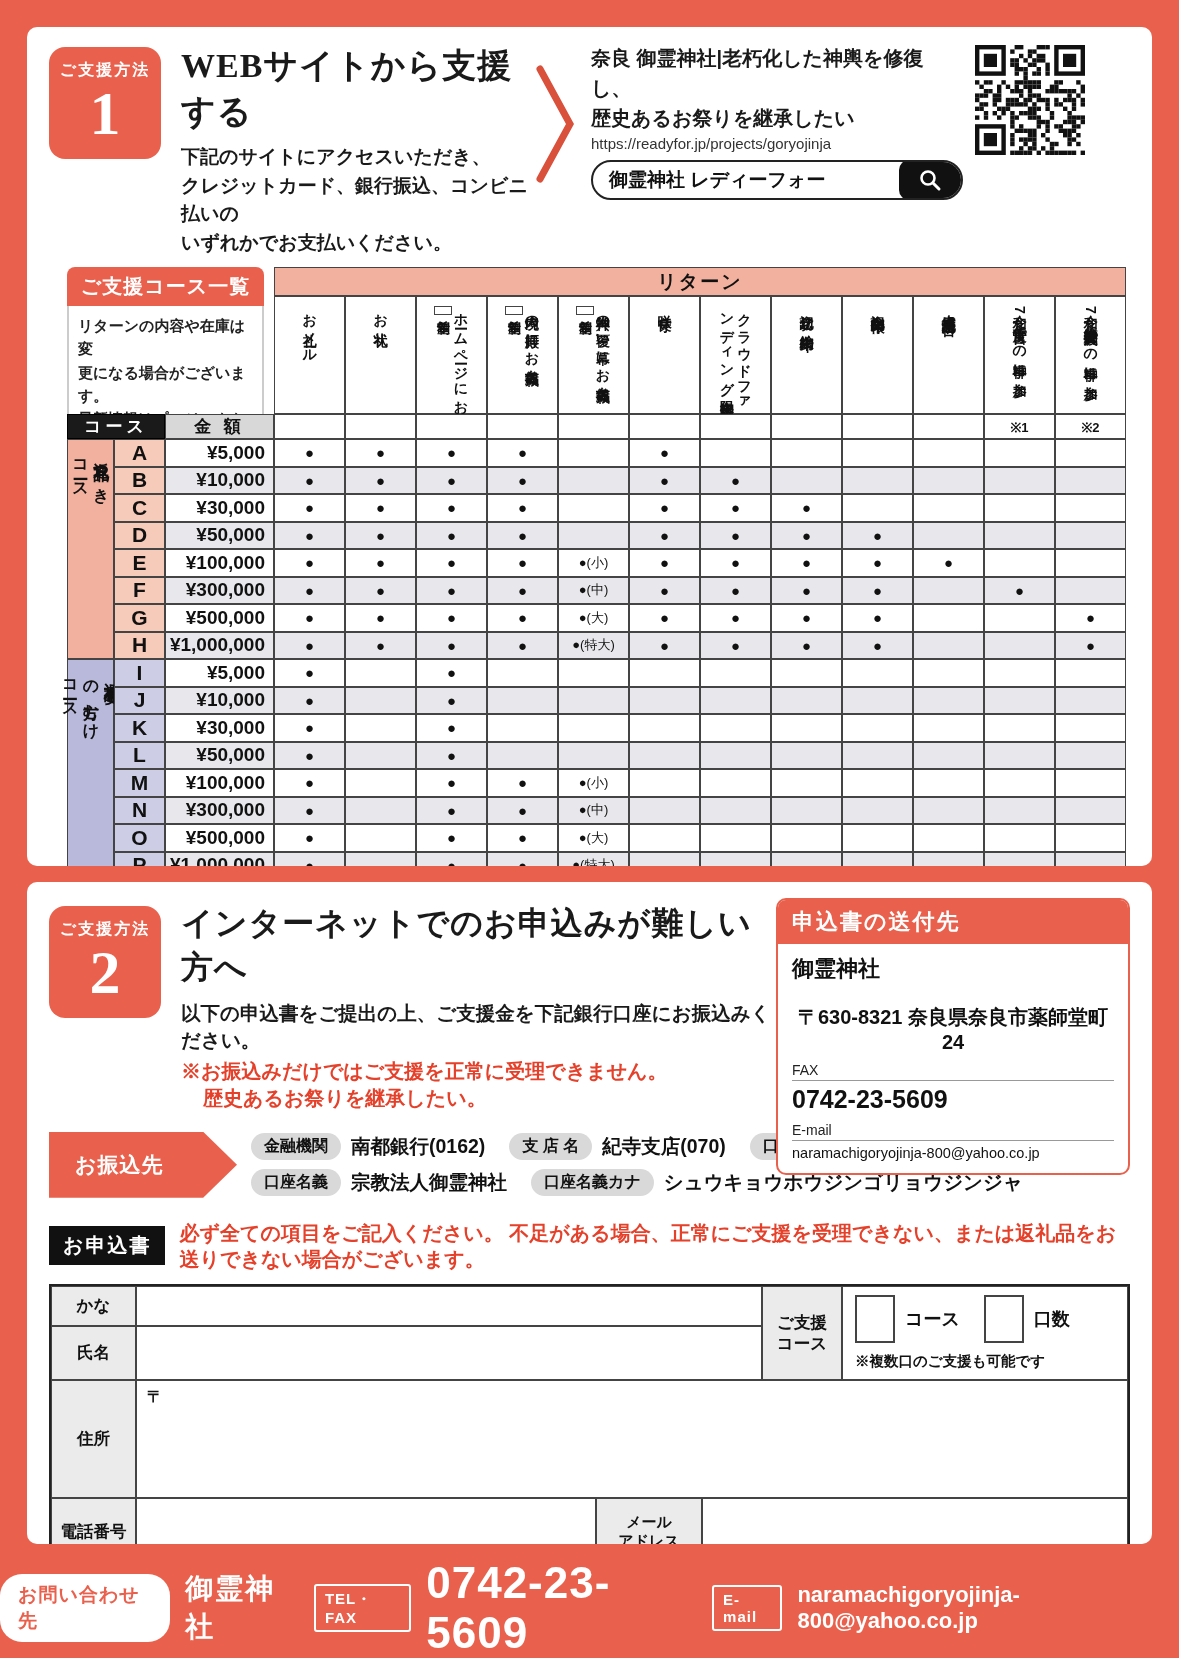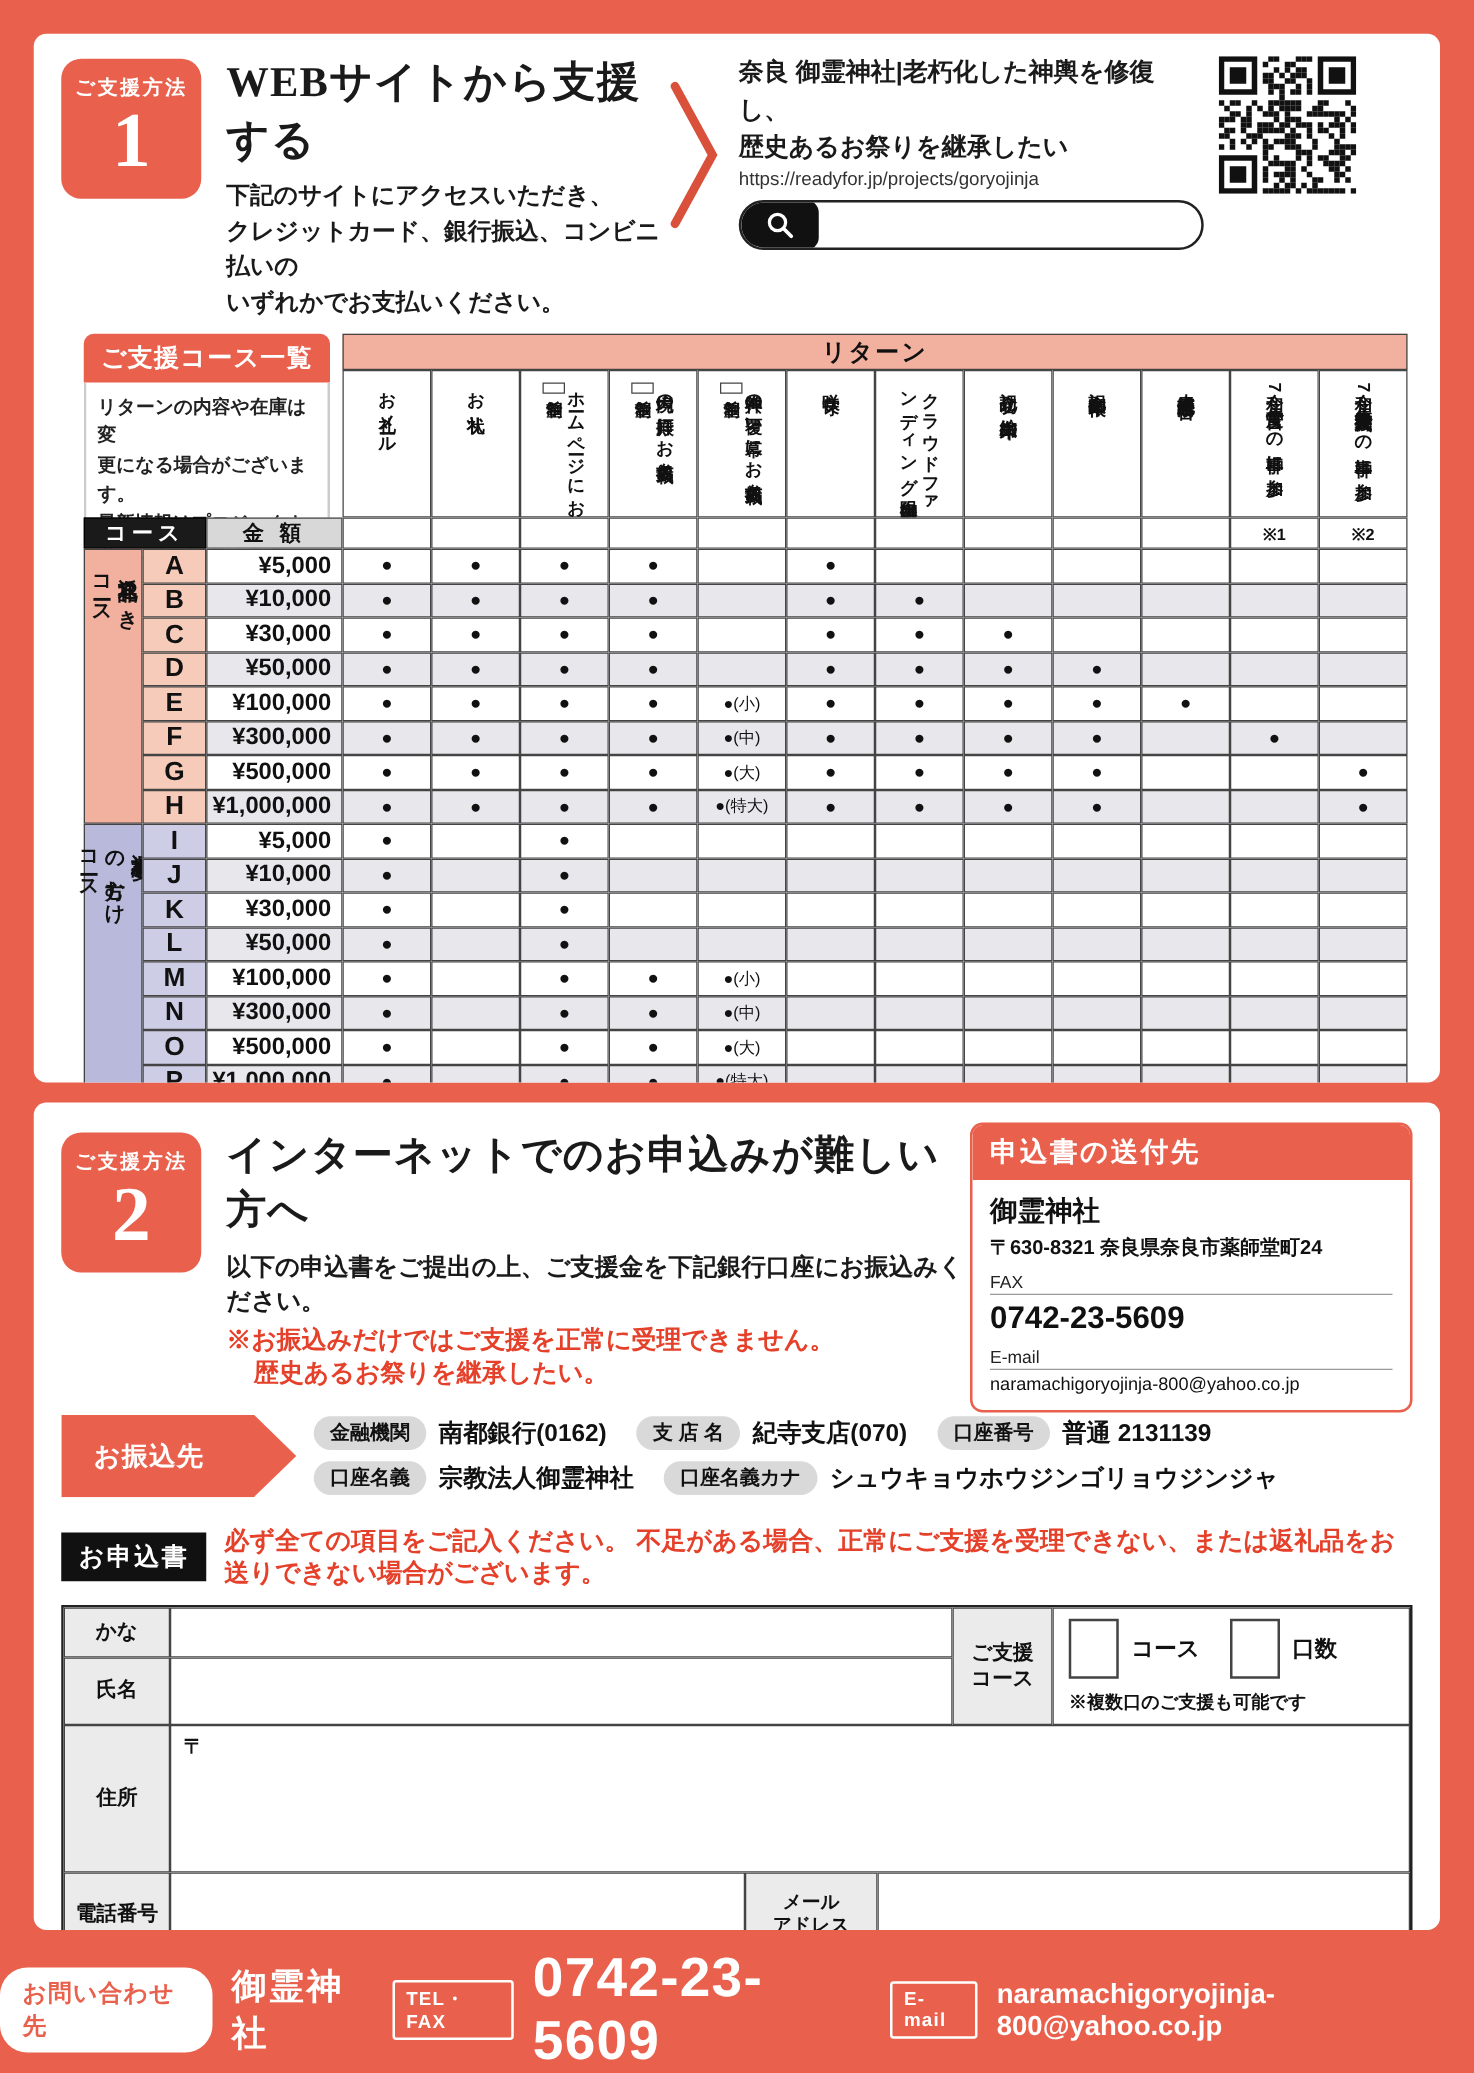--- a/index.html
+++ b/index.html
@@ -77,21 +77,21 @@
   .sec2-text h1{font-family:"Liberation Serif",serif;font-size:32px;font-weight:bold;letter-spacing:1px;color:#1a1a1a;}
   .sec2-text .desc{margin-top:10px;font-size:19.5px;font-weight:bold;color:#1a1a1a;}
   .warn1{margin-top:4px;font-size:20px;font-weight:bold;color:var(--red-text);}
   .warn2{margin-left:22px;font-size:20px;font-weight:bold;color:var(--red-text);}
 
   .sendto{position:absolute;top:16px;right:22px;width:354px;border:2px solid var(--accent);
           border-radius:10px;overflow:hidden;background:#fff;}
   .sendto-h{background:var(--accent);color:#fff;font-size:22px;font-weight:bold;padding:7px 14px;letter-spacing:2px;}
   .sendto-b{padding:10px 14px 12px;}
   .st-name{font-size:22px;font-weight:bold;}
-  .st-addr{font-size:16px;font-weight:bold;margin-top:4px;}
+  .st-addr{font-size:20px;font-weight:bold;margin-top:20px;text-align:center;}
   .st-sub{font-size:14px;color:#222;margin-top:8px;border-bottom:1px solid #999;padding-bottom:2px;}
   .st-fax{font-size:25px;font-weight:bold;margin-top:4px;}
   .st-mail{font-size:14.5px;margin-top:4px;}
 
   .furikomi{display:flex;align-items:center;margin-top:20px;}
   .fk-arrow{flex:0 0 auto;width:188px;height:66px;background:var(--accent);color:#fff;
             clip-path:polygon(0 0,82% 0,100% 50%,82% 100%,0 100%);
             display:flex;align-items:center;padding-left:26px;font-size:21px;font-weight:bold;letter-spacing:1px;}
   .bank{margin-left:14px;display:flex;flex-direction:column;gap:9px;}
   .bank-row{display:flex;align-items:center;gap:10px;}
@@ -146,20 +146,21 @@
     <svg class="chev" width="42" height="118" viewBox="0 0 42 118">
       <path d="M5 4 L35 59 L5 114" stroke="#d9503b" stroke-width="7" fill="none" stroke-linecap="round"></path>
     </svg>
     <div class="proj">
       <div class="proj-title">
         <span>奈良 御霊神社|老朽化した神輿を修復し、</span><br>
         <span>歴史あるお祭りを継承したい</span>
       </div>
       <div class="proj-url">https://readyfor.jp/projects/goryojinja</div>
       <div class="searchbox">
+        <span class="sval">御霊神社 レディーフォー</span>
         <span class="search-btn">
           <svg width="24" height="24" viewBox="0 0 24 24">
               <circle cx="10" cy="10" r="6.5" stroke="#fff" stroke-width="2.6" fill="none"></circle>
               <line x1="15" y1="15" x2="21" y2="21" stroke="#fff" stroke-width="3" stroke-linecap="round"></line>
             </svg>
         </span>
       </div>
     </div>
     <div class="qr">
       <svg id="qrsvg" width="110" height="110" viewBox="0 0 110 110">

